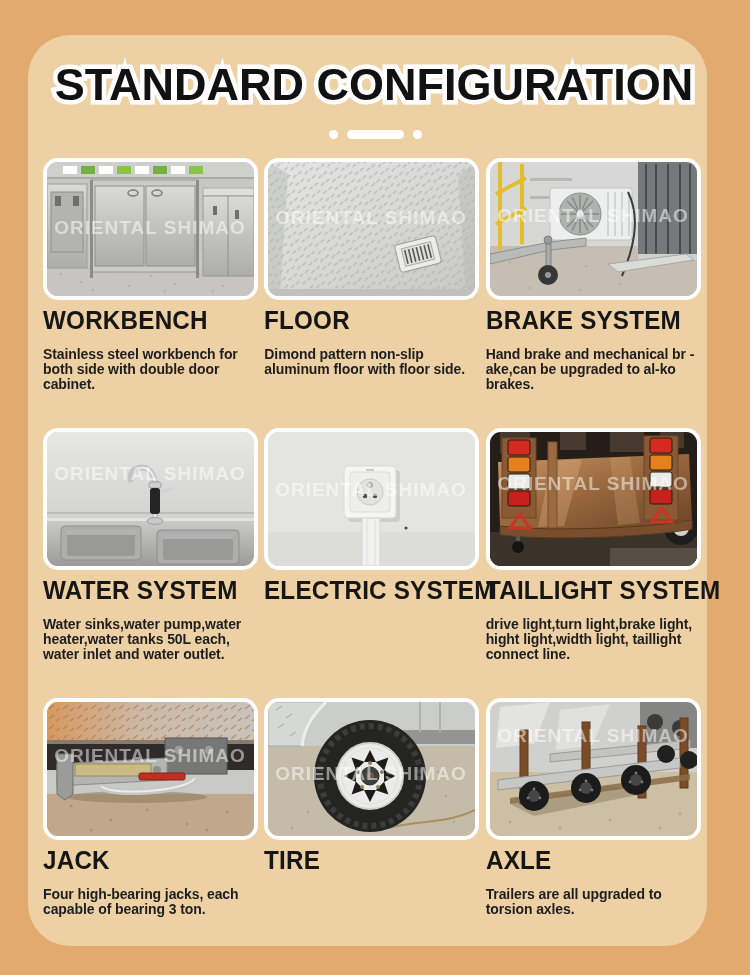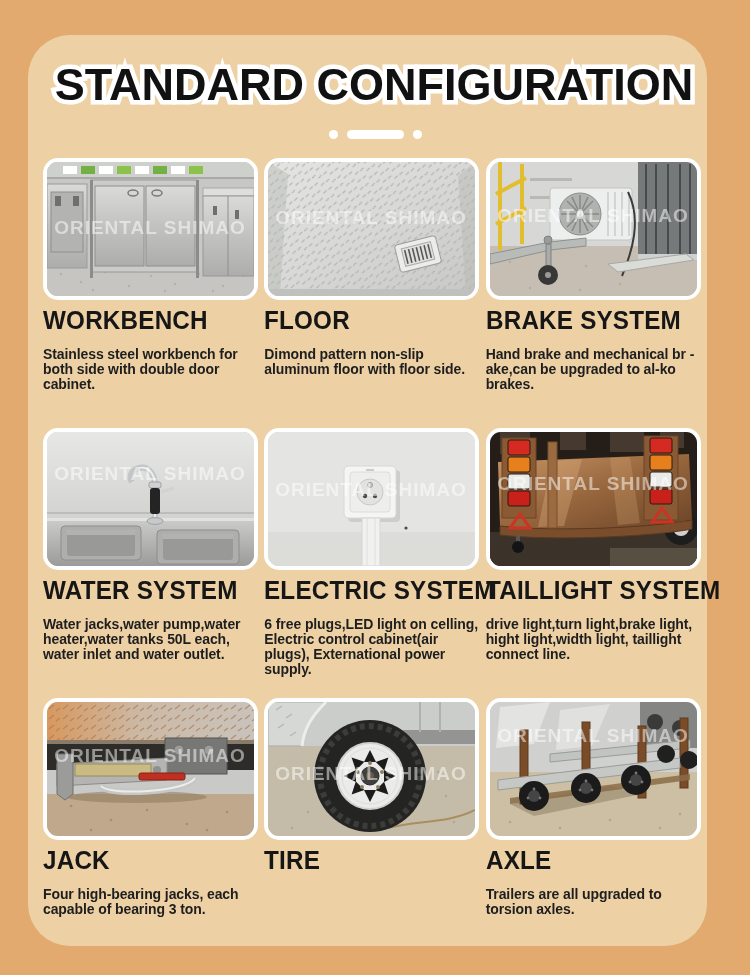--- a/index.html
+++ b/index.html
@@ -277,21 +277,21 @@
           <path d="M108,88 L108,54 C108,40 100,34 92,36" stroke="#eef0f1" stroke-width="1.8" fill="none"></path>
           <rect x="102" y="50" width="12" height="6" rx="2" fill="#cfd1d2" stroke="#9fa1a2"></rect>
           <rect x="103" y="56" width="10" height="26" rx="3" fill="#242424"></rect>
           <line x1="114" y1="60" x2="127" y2="56" stroke="#d0d2d3" stroke-width="3"></line>
           <ellipse cx="108" cy="89" rx="8" ry="3.4" fill="#c7c9ca" stroke="#9fa1a2"></ellipse>
         </g>
         <text class="wm" x="103" y="48">ORIENTAL SHIMAO</text>
       </svg>
     </div>
     <h3>WATER SYSTEM</h3>
-    <p>Water jacks,water pump,water heater,water tanks 50L each, water inlet and water outlet.</p>
+    <p>Water sinks,water pump,water heater,water tanks 50L each, water inlet and water outlet.</p>
   </div>
 
   <div class="card">
     <div class="photo">
       <svg viewBox="0 0 207 134" preserveAspectRatio="none">
         <rect x="0" y="0" width="207" height="134" fill="#e4e5e3"></rect>
         <rect x="0" y="100" width="207" height="34" fill="#dcddd9"></rect>
         <g>
           <rect x="80" y="38" width="52" height="52" rx="4" fill="#cdcecc"></rect>
           <rect x="76" y="34" width="52" height="52" rx="4" fill="#f5f5f3" stroke="#d8d8d6"></rect>
@@ -305,21 +305,20 @@
         <g>
           <rect x="94" y="86" width="18" height="48" fill="#f1f1ef" stroke="#d6d6d4"></rect>
           <line x1="99" y1="86" x2="99" y2="134" stroke="#dedfdd"></line>
           <line x1="107" y1="86" x2="107" y2="134" stroke="#dedfdd"></line>
         </g>
         <circle cx="138" cy="96" r="1.6" fill="#4a4a4a"></circle>
         <text class="wm" x="103" y="64">ORIENTAL SHIMAO</text>
       </svg>
     </div>
     <h3>ELECTRIC SYSTEM</h3>
-    <p>6 free plugs,LED light on celling, Electric control cabinet(air plugs), Externational power supply.</p>
   </div>
 
   <div class="card">
     <div class="photo">
       <svg viewBox="0 0 207 134" preserveAspectRatio="none">
         <defs>
           <linearGradient id="cop" x1="0" y1="0" x2="1" y2="1">
             <stop offset="0" stop-color="#c79565"></stop>
               <stop offset=".5" stop-color="#97663d"></stop>
               <stop offset="1" stop-color="#6b4427"></stop>

